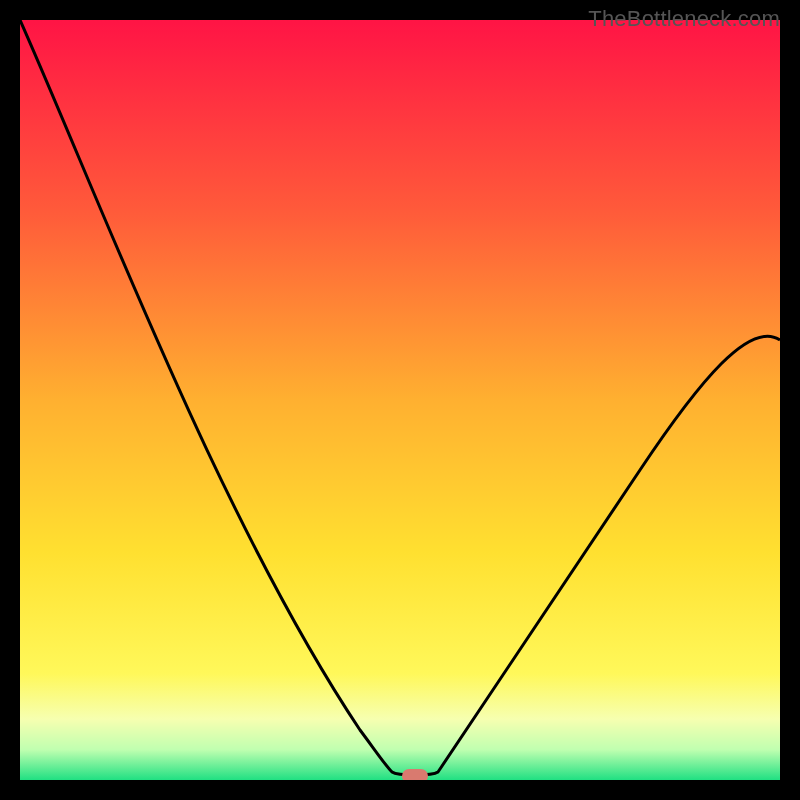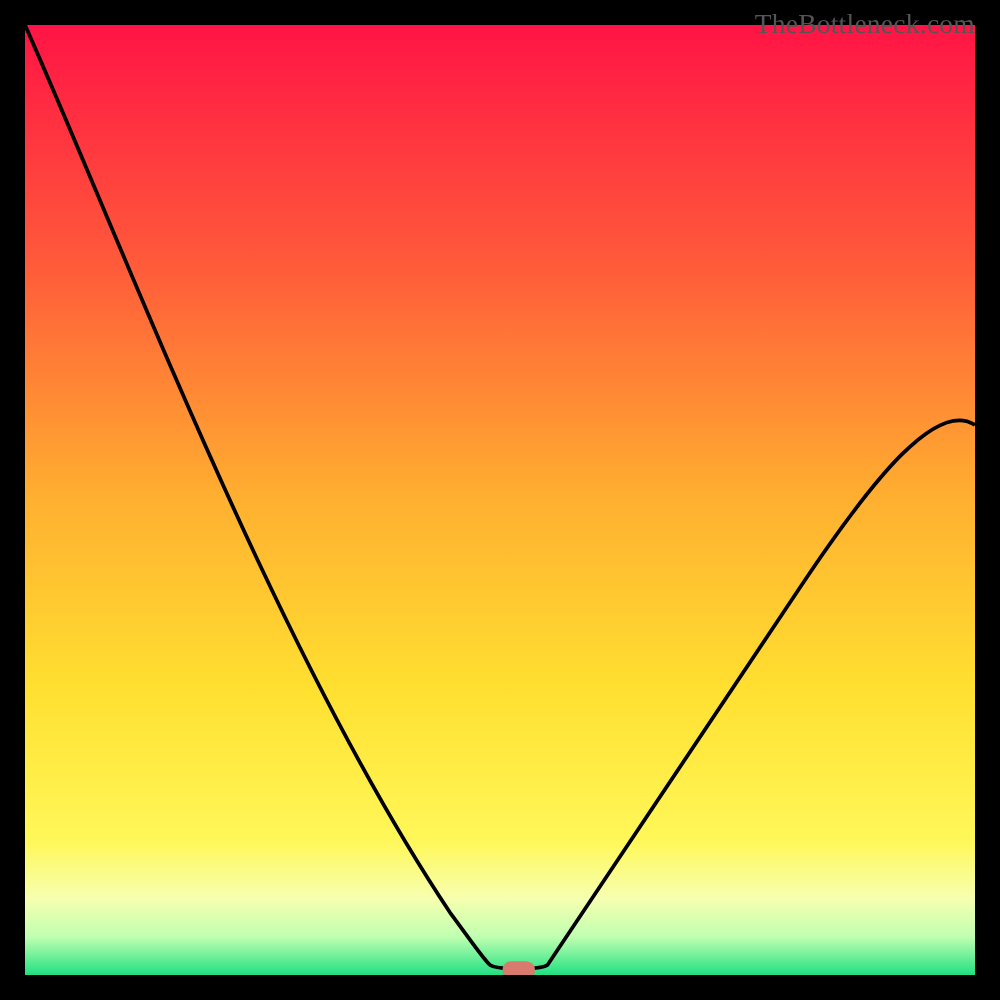--- a/index.html
+++ b/index.html
@@ -11,21 +11,21 @@
     position: relative;
     font-family: Arial, sans-serif;
   }
   .watermark {
     position: absolute;
     top: 6px;
     right: 20px;
     color: #555;
     font-size: 22px;
     z-index: 10;
-    font-family: Liberation Serif, serif;
+    font-family: Liberation Sans, sans-serif;
     letter-spacing: 0.2px;
   }
   .plot-area {
     position: absolute;
     left: 20px;
     top: 20px;
     width: 760px;
     height: 760px;
     overflow: hidden;
   }

